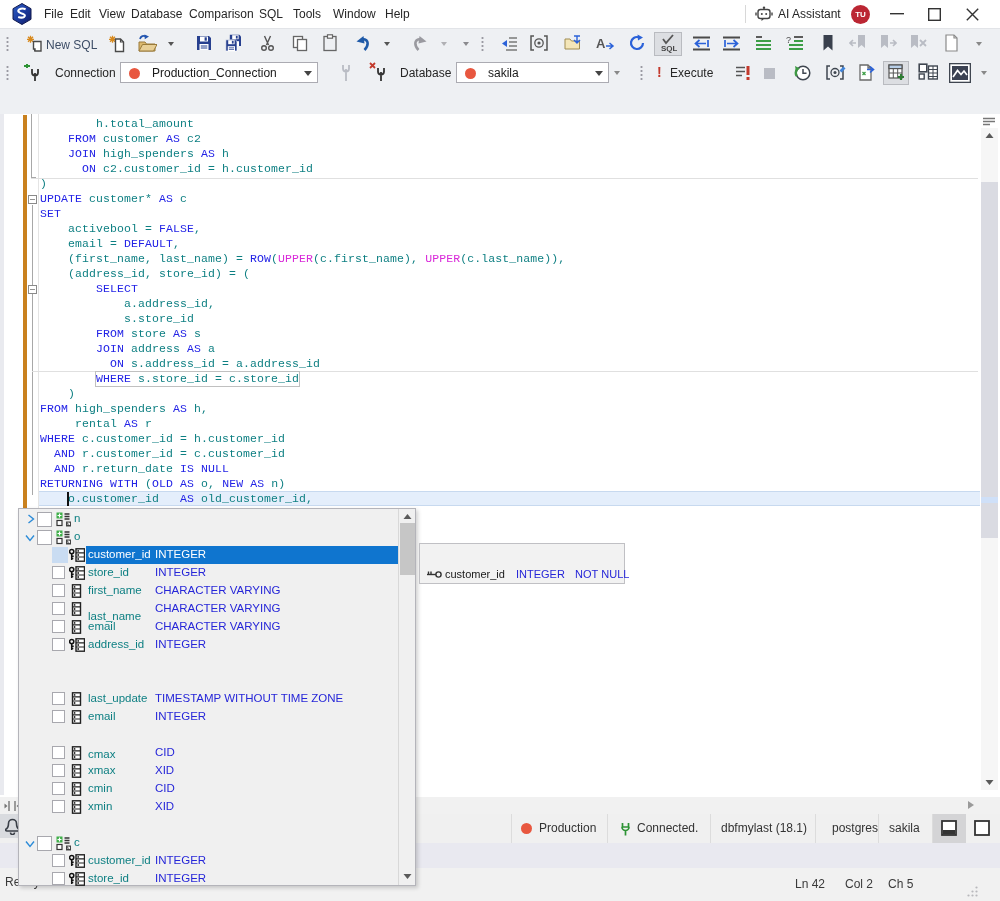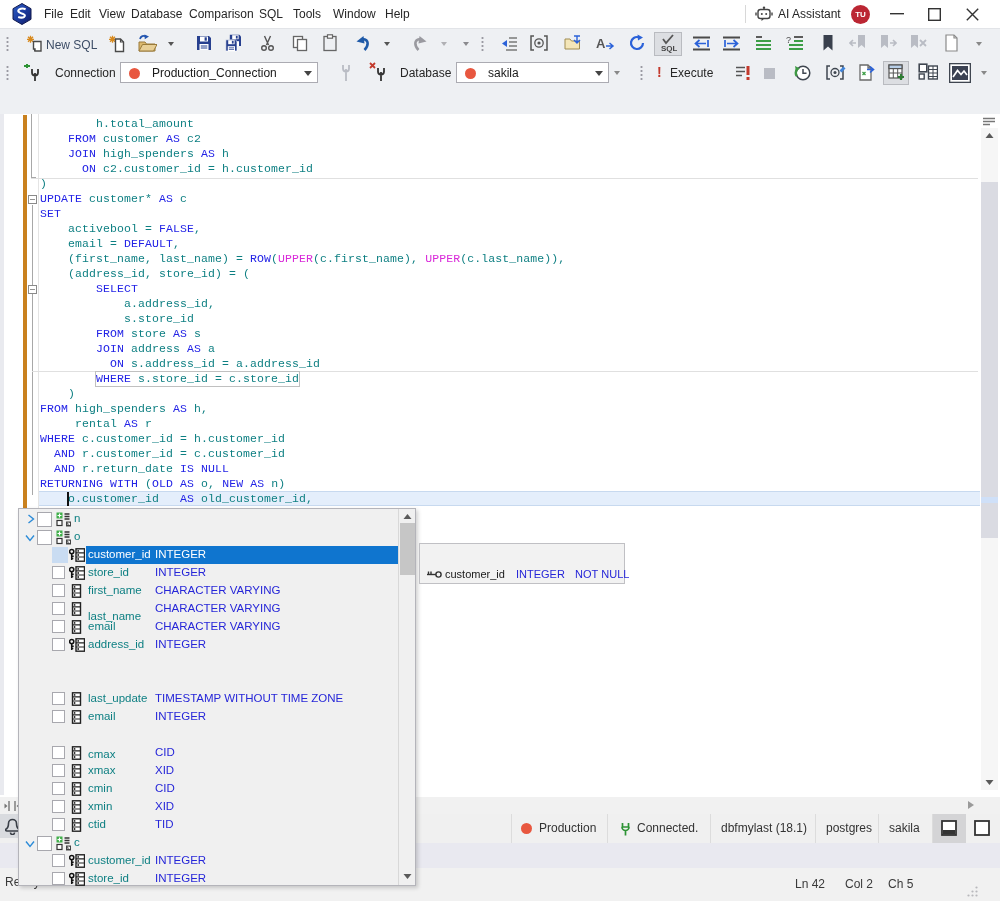--- a/index.html
+++ b/index.html
@@ -401,21 +401,21 @@
   </div>
 
   <div id="docbar">
     <span class="seg" style="left:511px;width:96px"><span class="abs" style="left:9px;top:9px;width:11px;height:11px;border-radius:50%;background:#e8573f"></span><span style="margin-left:27px">Production</span></span>
     <span class="seg" style="left:607px;width:103px">
       <svg class="abs" style="left:11px;top:8px" width="13" height="14" viewBox="0 0 13 14">
         <path d="M3.5 1 v4 M9.5 1 v4 M2.5 5 h8 M3 5 a3.5 3.5 0 0 0 7 0 M6.5 8.5 v5" stroke="#2d9334" stroke-width="1.7" fill="none"></path>
       </svg>
       <span style="margin-left:29px">Connected.</span></span>
     <span class="seg" style="left:710px;width:105px"><span style="margin-left:10px">dbfmylast (18.1)</span></span>
-    <span class="seg" style="left:815px;width:63px"><span style="margin-left:10px">postgres</span></span>
+    <span class="seg" style="left:815px;width:63px"><span style="margin-left:16px">postgres</span></span>
     <span class="seg" style="left:878px;width:54px"><span style="margin-left:10px">sakila</span></span>
     <span class="seg" style="left:932px;width:68px"></span>
     <span class="abs" style="left:933px;top:0;width:33px;height:29px;background:#d4d4d6"></span>
     <svg class="abs" style="left:941px;top:6px" width="16" height="16" viewBox="0 0 16 16">
       <rect x="1" y="1" width="14" height="14" fill="#fff" stroke="#333" stroke-width="1.8"></rect>
       <rect x="2" y="10" width="12" height="4.5" fill="#333"></rect>
     </svg>
     <svg class="abs" style="left:974px;top:6px" width="16" height="16" viewBox="0 0 16 16">
       <rect x="1" y="1" width="14" height="14" fill="#fff" stroke="#333" stroke-width="1.8"></rect>
     </svg>
@@ -620,32 +620,20 @@
         <svg class="abs" style="left:50px;top:2px" width="14" height="14" viewBox="0 0 14 14">
           <rect x="3.5" y="0.8" width="8" height="12.4" fill="#fff" stroke="#222" stroke-width="1.4"></rect>
           <path d="M3.5 4.9 h8 M3.5 9 h8" stroke="#222" stroke-width="1.2"></path>
           <circle cx="5.6" cy="2.9" r="0.9" fill="#222"></circle>
           <circle cx="5.6" cy="7" r="0.9" fill="#222"></circle>
           <circle cx="5.6" cy="11" r="0.9" fill="#222"></circle>
         </svg>
         <span class="abs" style="left:69px;top:2px;color:#0d7f82">xmin</span>
         <span class="abs" style="left:136px;top:2px;color:#2626d8">XID</span>
       </div>
-<div class="prow" style="top:307px">
-        <span class="cb" style="left:33px"></span>
-        <svg class="abs" style="left:50px;top:2px" width="14" height="14" viewBox="0 0 14 14">
-          <rect x="3.5" y="0.8" width="8" height="12.4" fill="#fff" stroke="#222" stroke-width="1.4"></rect>
-          <path d="M3.5 4.9 h8 M3.5 9 h8" stroke="#222" stroke-width="1.2"></path>
-          <circle cx="5.6" cy="2.9" r="0.9" fill="#222"></circle>
-          <circle cx="5.6" cy="7" r="0.9" fill="#222"></circle>
-          <circle cx="5.6" cy="11" r="0.9" fill="#222"></circle>
-        </svg>
-        <span class="abs" style="left:69px;top:2px;color:#0d7f82">ctid</span>
-        <span class="abs" style="left:136px;top:2px;color:#2626d8">TID</span>
-      </div>
 <div class="prow" style="top:325px">
         <svg class="abs" style="left:6px;top:6px" width="10" height="8" viewBox="0 0 10 8">
           <path d="M1 1.5 L5 6.5 L9 1.5" fill="none" stroke="#2b8bd8" stroke-width="1.4"></path>
         </svg>
         <span class="cb" style="left:18px;width:15px;height:15px"></span>
         <svg class="abs" style="left:37px;top:2px" width="16" height="15" viewBox="0 0 16 15">
 <rect x="0.5" y="0.5" width="6" height="6" fill="#3fae49"></rect>
           <path d="M3.5 1.5 v4 M1.5 3.5 h4" stroke="#fff" stroke-width="1.2"></path>
 <rect x="1" y="8.5" width="5" height="5" fill="#fff" stroke="#333" stroke-width="1.2"></rect>
 <path d="M8.5 2 h5 M8.5 4.5 h5 M8.5 7 h5" stroke="#333" stroke-width="1.4"></path>

